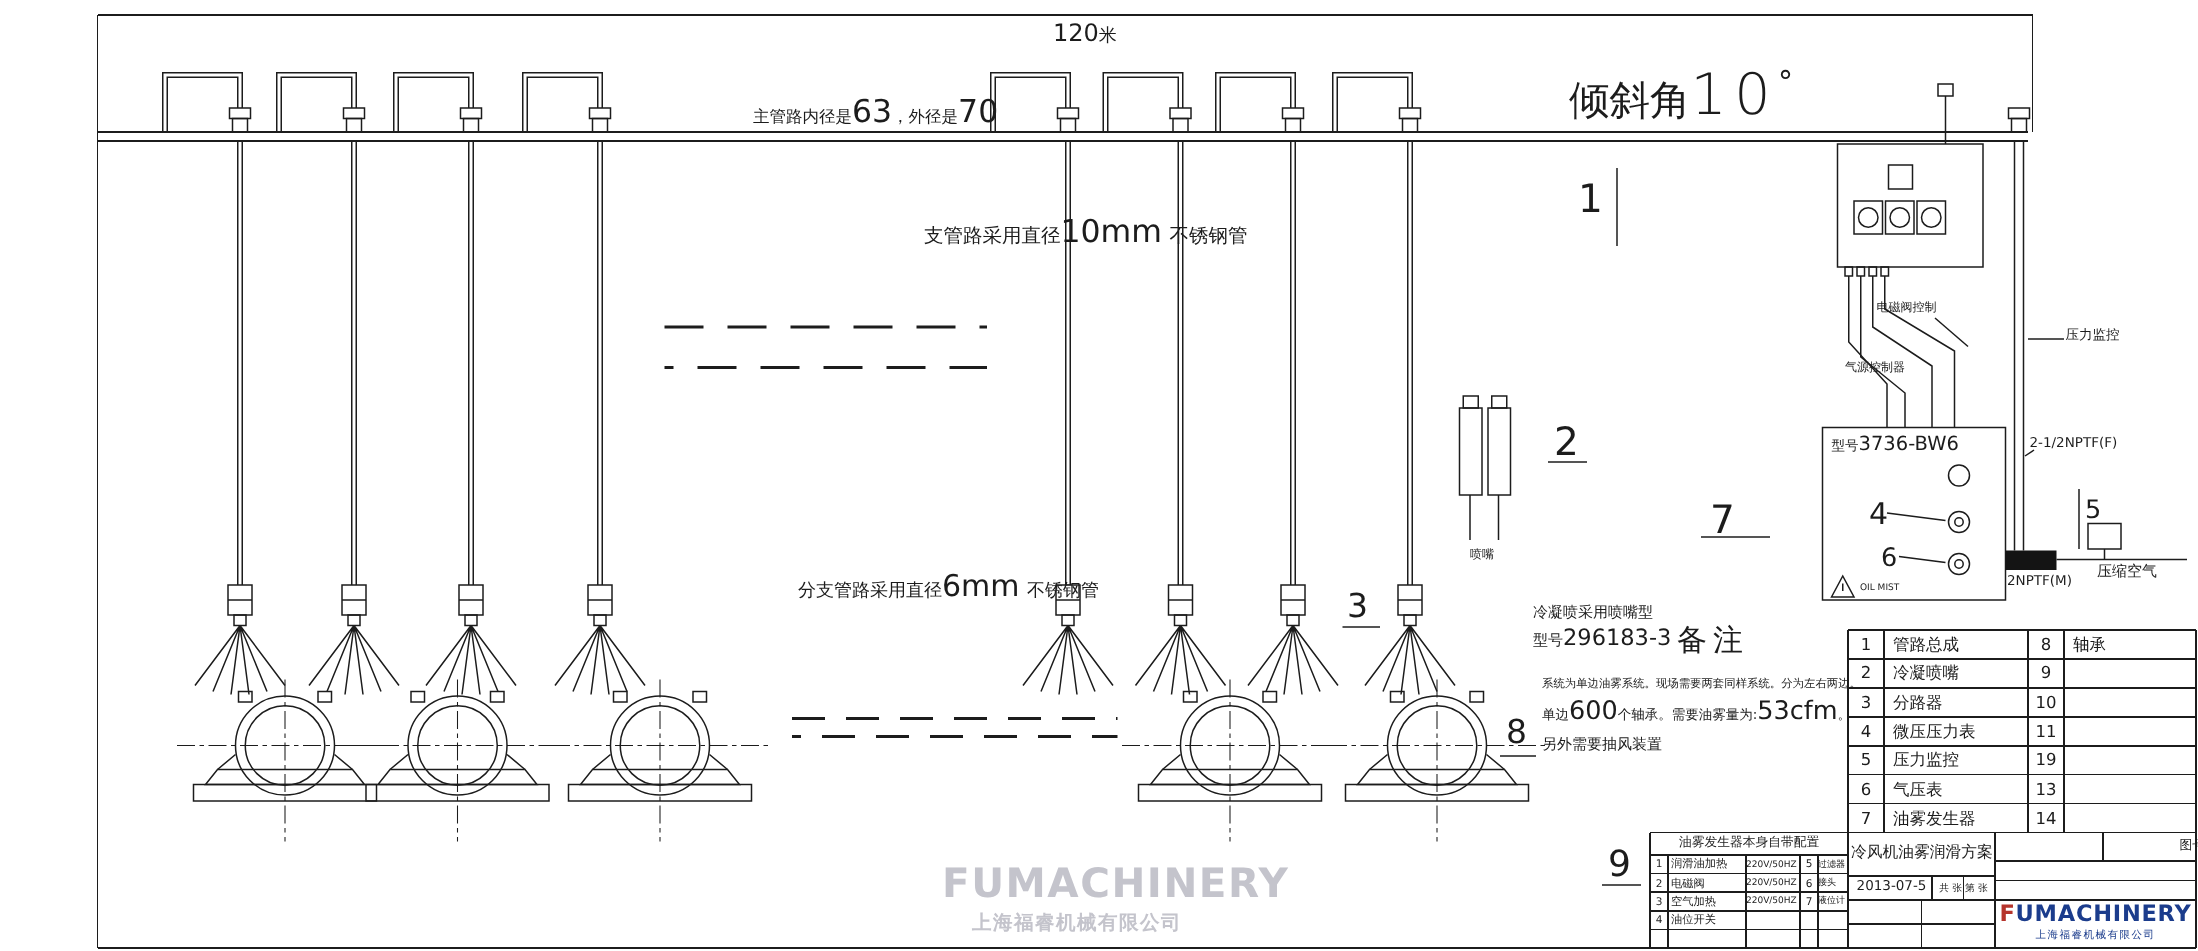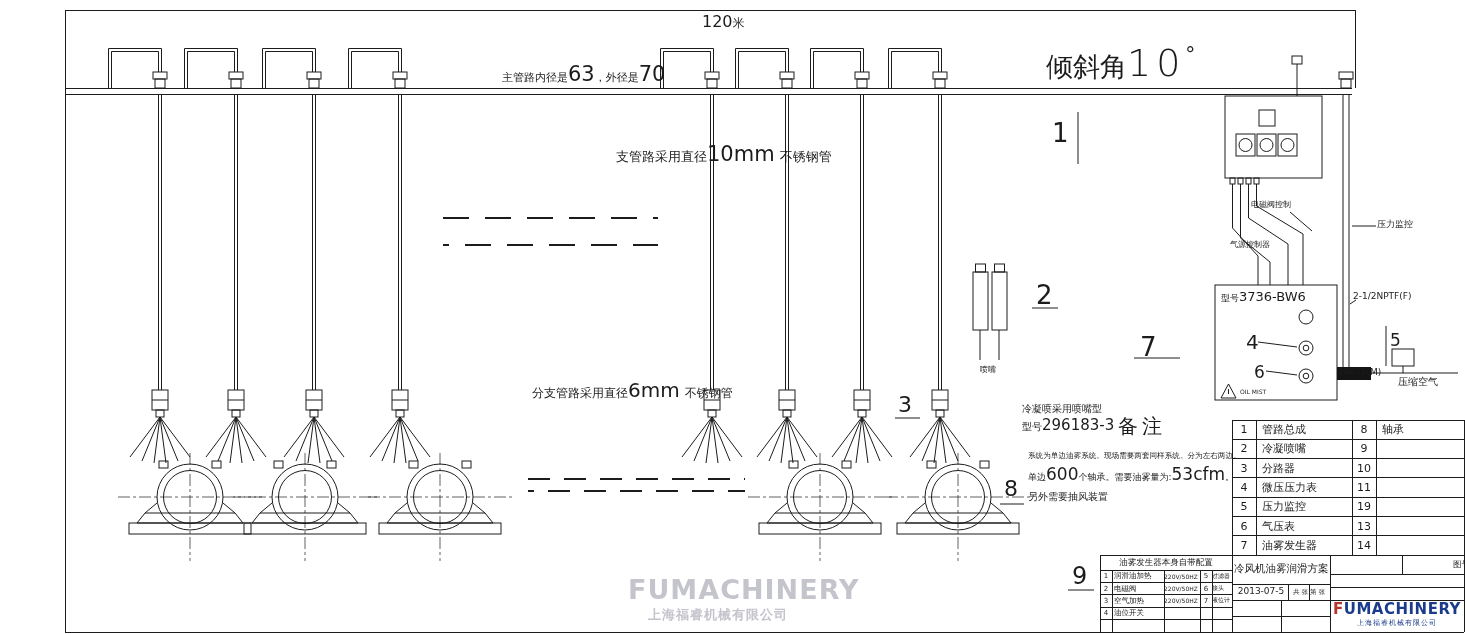--- a/index.html
+++ b/index.html
@@ -244,21 +244,21 @@
   </div>
   <div class="t" style="left:1028px; top:492px; font-size:10px;">另外需要抽风装置</div>
 
   <div class="t baseline" style="left:1221px; top:290px;">
     <span style="font-size:9px;">型号</span>
     <span style="font-size:13px;">3736-BW6</span>
   </div>
   <div class="t" style="left:1240px; top:389px; font-size:6px;">OIL MIST</div>
 
   <div class="t" style="left:1353px; top:292px; font-size:9px;">2-1/2NPTF(F)</div>
-  <div class="t" style="left:1338px; top:368px; font-size:9px;">2NPTF(M)</div>
+  <div class="t" style="left:1338px; top:384px; font-size:9px;">2NPTF(M)</div>
   <div class="t" style="left:1398px; top:377px; font-size:10px;">压缩空气</div>
   <div class="t" style="left:1377px; top:220px; font-size:9px;">压力监控</div>
   <div class="t" style="left:1251px; top:201px; font-size:8px;">电磁阀控制</div>
   <div class="t" style="left:1230px; top:241px; font-size:8px;">气源控制器</div>
 
   <div class="callout" style="left:1052px; top:118px; font-size:26px;">1</div>
   <div class="callout" style="left:1036px; top:280px; font-size:26px;">2</div>
   <div class="callout" style="left:898px;  top:392px; font-size:22px;">3</div>
   <div class="callout" style="left:1246px; top:330px; font-size:20px;">4</div>
   <div class="callout" style="left:1390px; top:330px; font-size:17px;">5</div>

